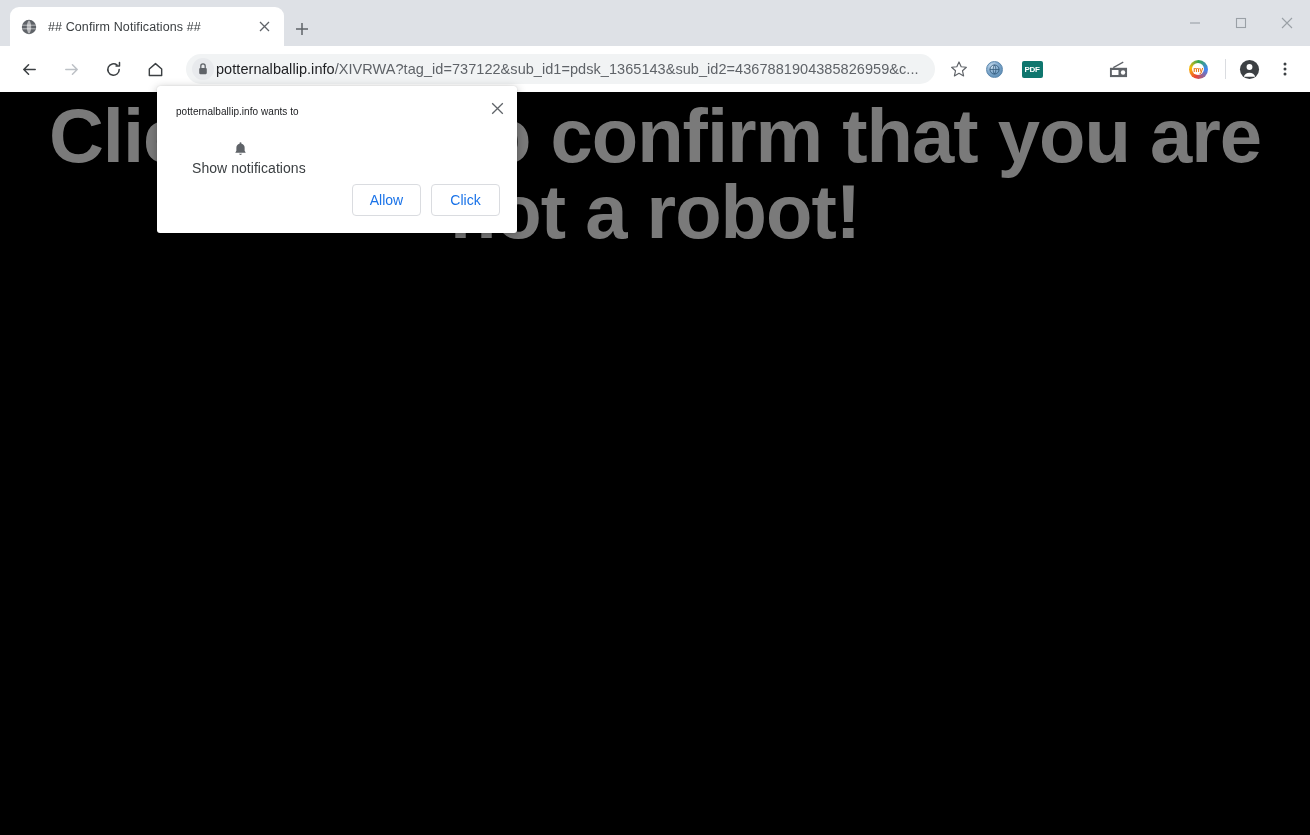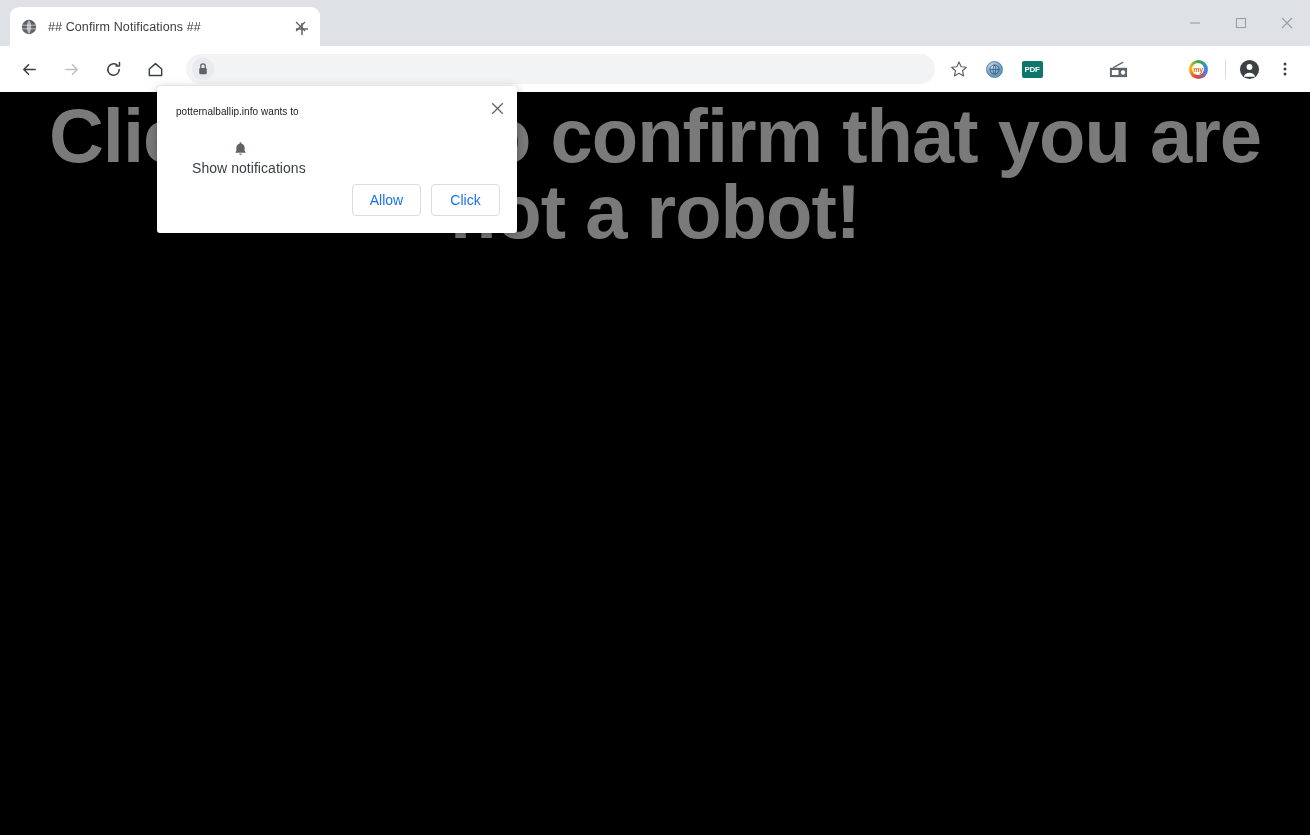--- a/index.html
+++ b/index.html
@@ -32,21 +32,21 @@
   .tab-strip {
     position: relative;
     height: 46px;
     background: #dee1e6;
   }
 
   .tab {
     position: absolute;
     left: 10px;
     top: 7px;
-    width: 310px;
+    width: 274px;
     height: 39px;
     background: #ffffff;
     border-radius: 9px 9px 0 0;
     display: flex;
     align-items: center;
     padding: 0 10px;
   }
 
   .tab-favicon {
     width: 18px;
@@ -441,20 +441,21 @@
       </div>
 
       <div class="omnibox">
         <span class="lock-wrap">
           <svg width="22" height="22" viewBox="0 0 22 22">
             <circle cx="11" cy="11" r="11" fill="#e8eaed"></circle>
             <rect x="7.2" y="10" width="7.6" height="6.2" rx="1.1" fill="#5f6368"></rect>
             <path d="M8.8 10 L8.8 8 a2.2 2.2 0 0 1 4.4 0 L13.2 10" stroke="#5f6368" stroke-width="1.3" fill="none"></path>
           </svg>
         </span>
+        <span class="url-text"><span class="url-host">potternalballip.info</span><span>/XIVRWA?tag_id=737122&amp;sub_id1=pdsk_1365143&amp;sub_id2=4367881904385826959&amp;c...</span></span>
       </div>
 
       <div class="star-btn">
         <svg width="18" height="18" viewBox="0 0 20 20">
           <path d="M10 2.2 L12.4 7.5 L18.2 8.1 L13.9 12 L15.1 17.7 L10 14.8 L4.9 17.7 L6.1 12 L1.8 8.1 L7.6 7.5 Z" stroke="#5f6368" stroke-width="1.3" fill="none" stroke-linejoin="round"></path>
         </svg>
       </div>
 
       <div class="ext-group">
 

